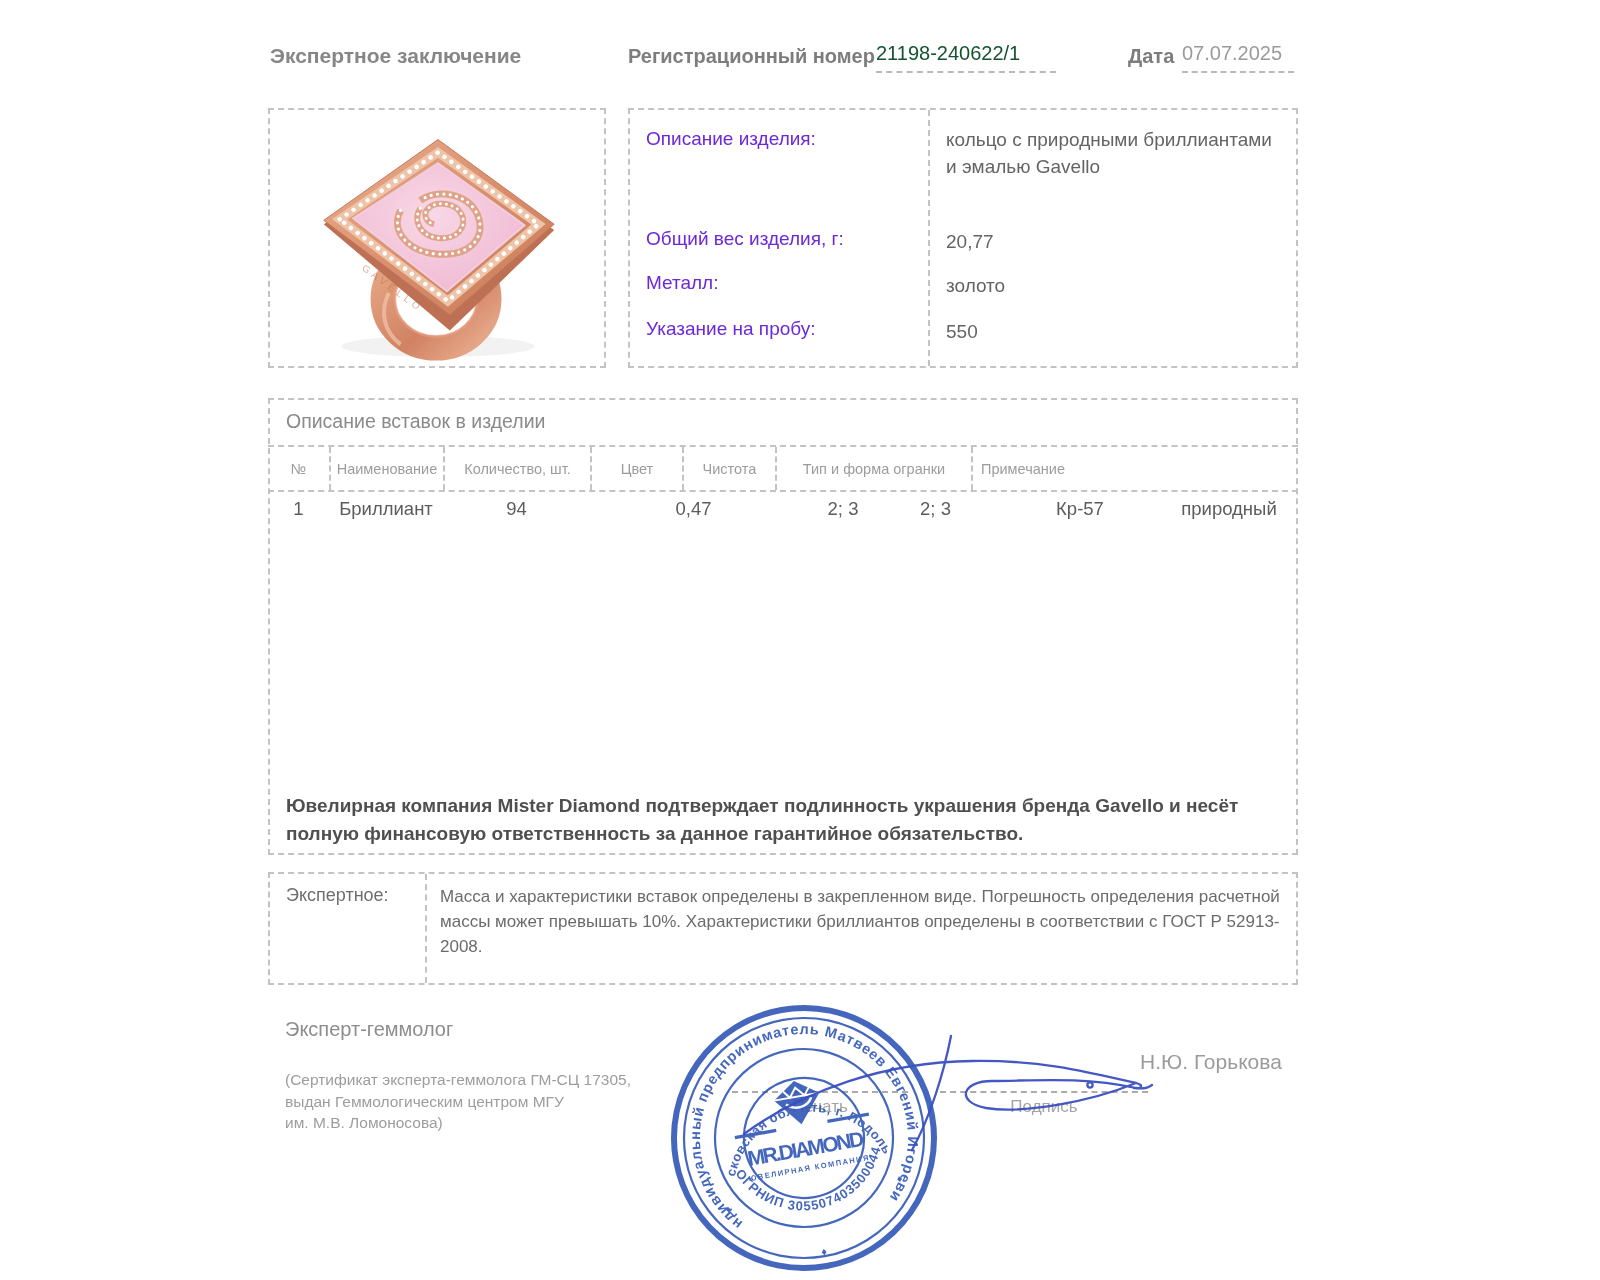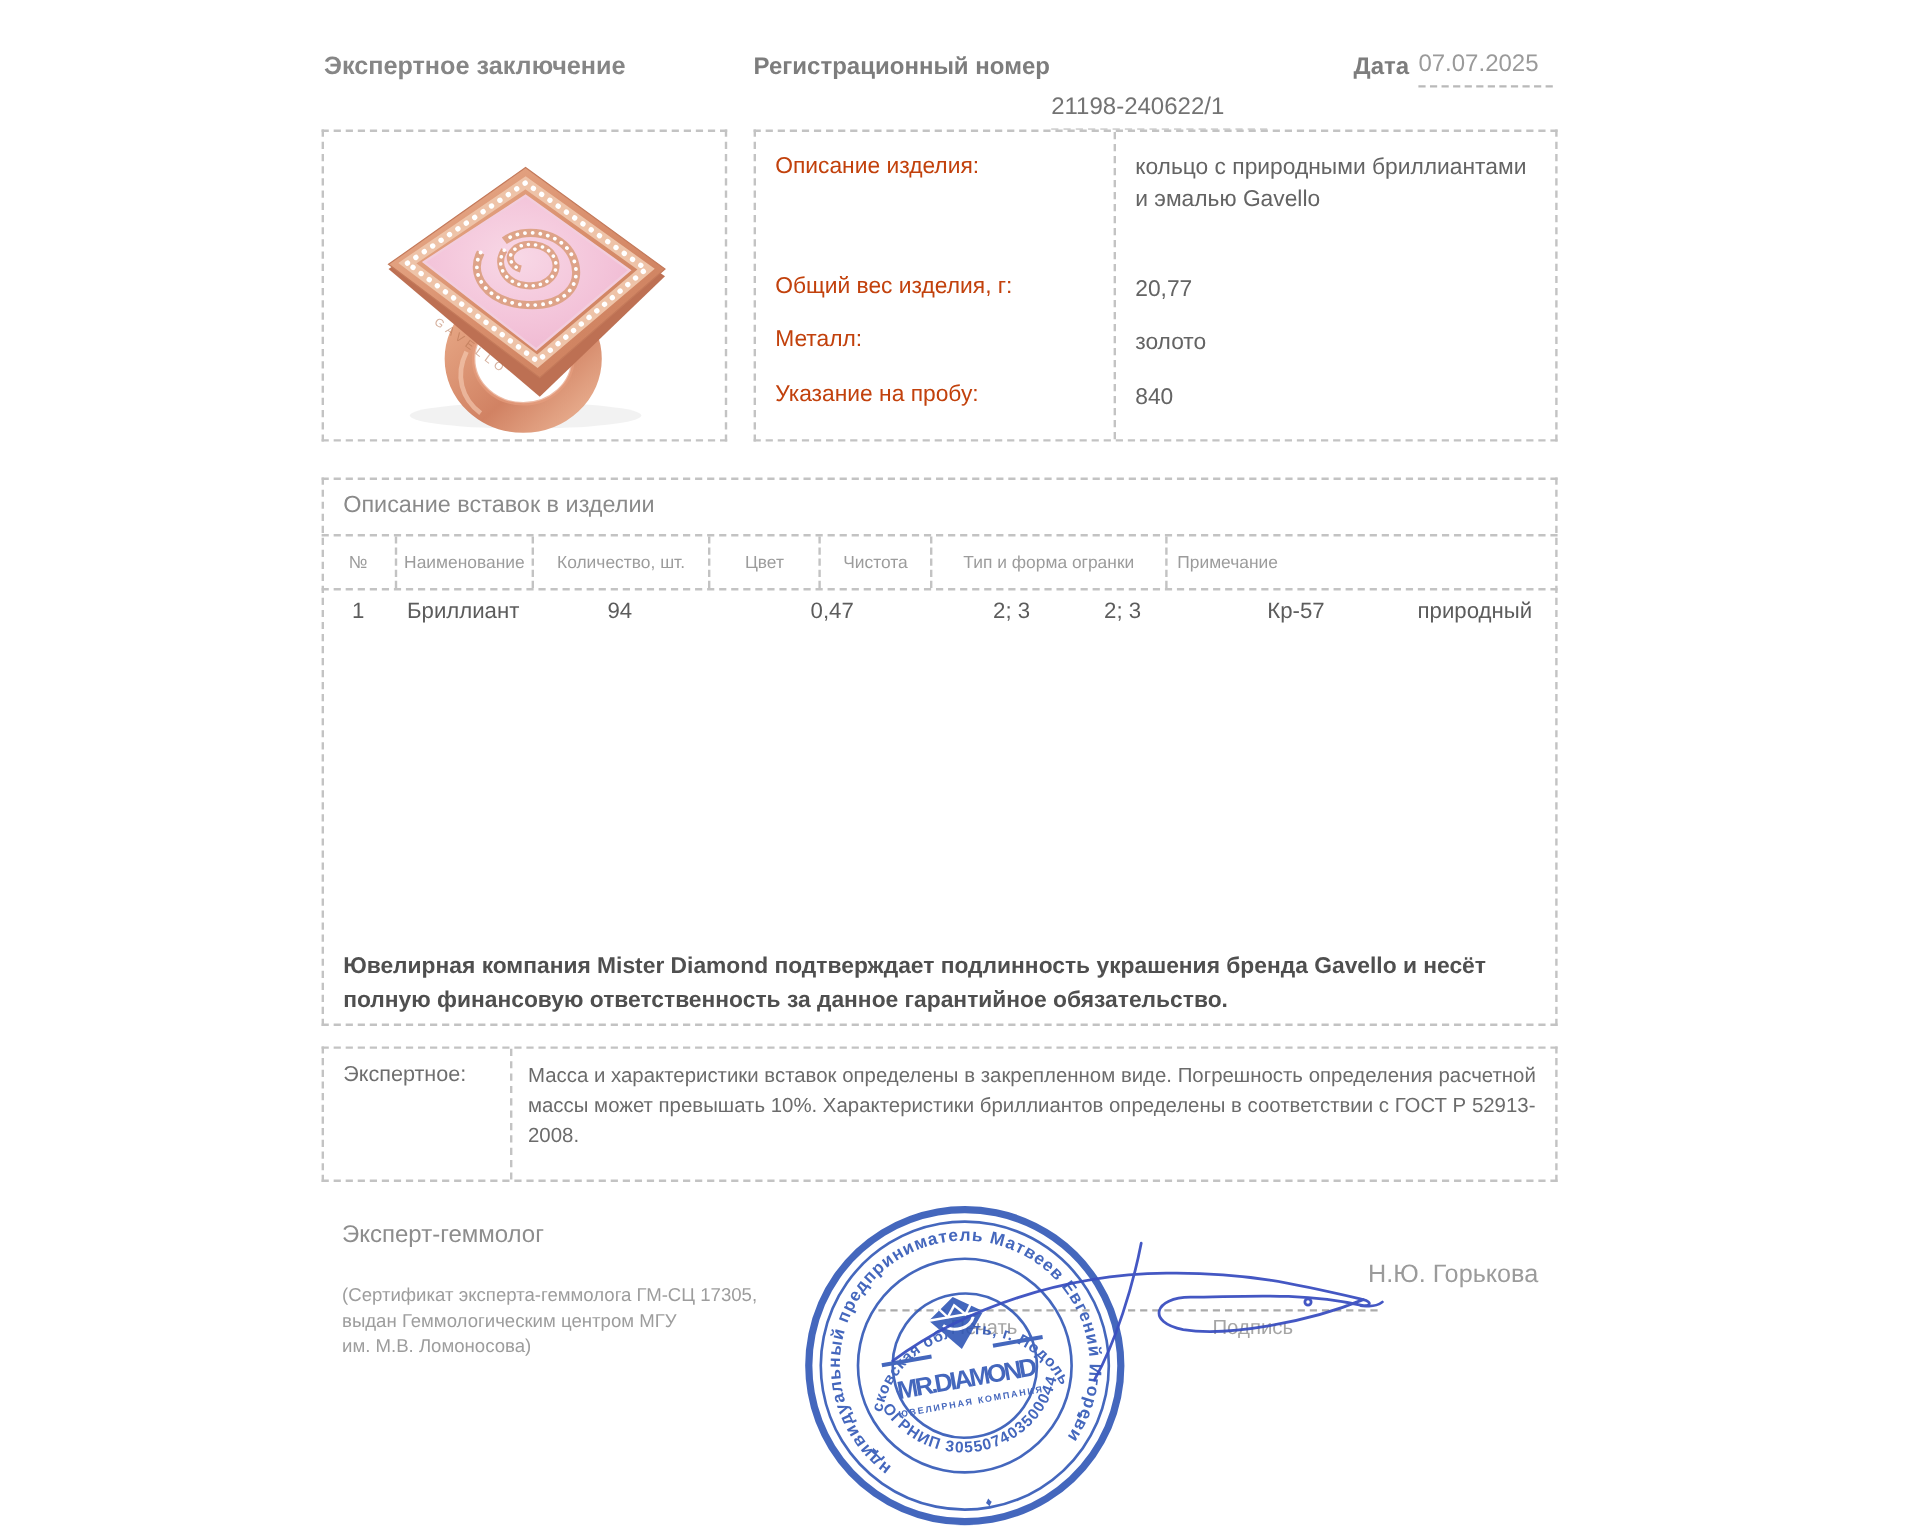--- a/index.html
+++ b/index.html
@@ -4,37 +4,37 @@
 <style>
   * { margin:0; padding:0; box-sizing:border-box; }
   html,body { width:1600px; height:1280px; background:#ffffff; overflow:hidden;
               font-family:"Liberation Sans","DejaVu Sans",sans-serif; }
   .abs { position:absolute; }
   #page { position:relative; width:1600px; height:1280px; background:#fff; }
 
   
   .doc-title { left:270px; top:44px; font-size:21px; font-weight:bold; color:#868686; }
   .reg-label { left:628px; top:45px; font-size:20px; font-weight:bold; color:#7d7d7d; }
-  .reg-value { left:876px; top:42px; width:180px; font-size:20px; color:#737373;
-               padding-bottom:6px; border-bottom:2px dashed #b9b9b9;margin-top:36px; }
+  .reg-value { left:876px; top:42px; width:180px; font-size:20px; color:#14532d;
+               padding-bottom:6px; border-bottom:2px dashed #b9b9b9; }
   .date-label { left:1128px; top:45px; font-size:20px; font-weight:bold; color:#7d7d7d; }
   .date-value { left:1182px; top:42px; width:112px; font-size:20px; color:#9a9a9a;
                 padding-bottom:6px; border-bottom:2px dashed #b9b9b9; }
 
   
   .dbox { border:2px dashed #c3c3c3; background:#fff; }
 
   
   .photo-box { left:268px; top:108px; width:338px; height:260px; }
   .photo-box svg { display:block; width:100%; height:100%; }
 
   
   .desc-box { left:628px; top:108px; width:670px; height:260px; }
   .desc-divider { left:928px; top:110px; height:256px; border-left:2px dashed #c3c3c3; }
-  .desc-row-label { left:646px; width:270px; font-size:19px; color:#c2410c; }
+  .desc-row-label { left:646px; width:270px; font-size:19px; color:#6d28d9; }
   .desc-row-value { left:946px; width:340px; font-size:19px; color:#646464; line-height:27px; }
 
   
   .inserts-box { left:268px; top:398px; width:1030px; height:457px; }
   .inserts-title { left:286px; top:410px; font-size:19.5px; color:#8a8a8a; }
   .thead { left:268px; top:445px; width:1030px; height:47px; display:flex;
            border-top:2px dashed #c3c3c3; border-bottom:2px dashed #c3c3c3; }
   .thead .cell { display:flex; align-items:center; justify-content:center; text-align:center;
                  font-size:14.5px; color:#9c9c9c; border-left:2px dashed #c3c3c3; padding:0 4px; }
   .thead .cell:first-child { border-left:none; }
@@ -125,21 +125,21 @@
 
   <div class="abs dbox desc-box"></div>
   <div class="abs desc-divider"></div>
   <div class="abs desc-row-label" style="top:128px;">Описание изделия:</div>
   <div class="abs desc-row-value" style="top:126px;">кольцо с природными бриллиантами и эмалью Gavello</div>
   <div class="abs desc-row-label" style="top:228px;">Общий вес изделия, г:</div>
   <div class="abs desc-row-value" style="top:228px;">20,77</div>
   <div class="abs desc-row-label" style="top:272px;">Металл:</div>
   <div class="abs desc-row-value" style="top:272px;">золото</div>
   <div class="abs desc-row-label" style="top:318px;">Указание на пробу:</div>
-  <div class="abs desc-row-value" style="top:318px;">840</div>
+  <div class="abs desc-row-value" style="top:318px;">550</div>
 
   <div class="abs dbox inserts-box"></div>
   <div class="abs inserts-title">Описание вставок в изделии</div>
   <div class="abs thead">
     <div class="cell c0">№</div>
     <div class="cell c1">Наименование</div>
     <div class="cell c2">Количество, шт.</div>
     <div class="cell c4">Цвет</div>
     <div class="cell c5">Чистота</div>
     <div class="cell c6">Тип и форма огранки</div>

